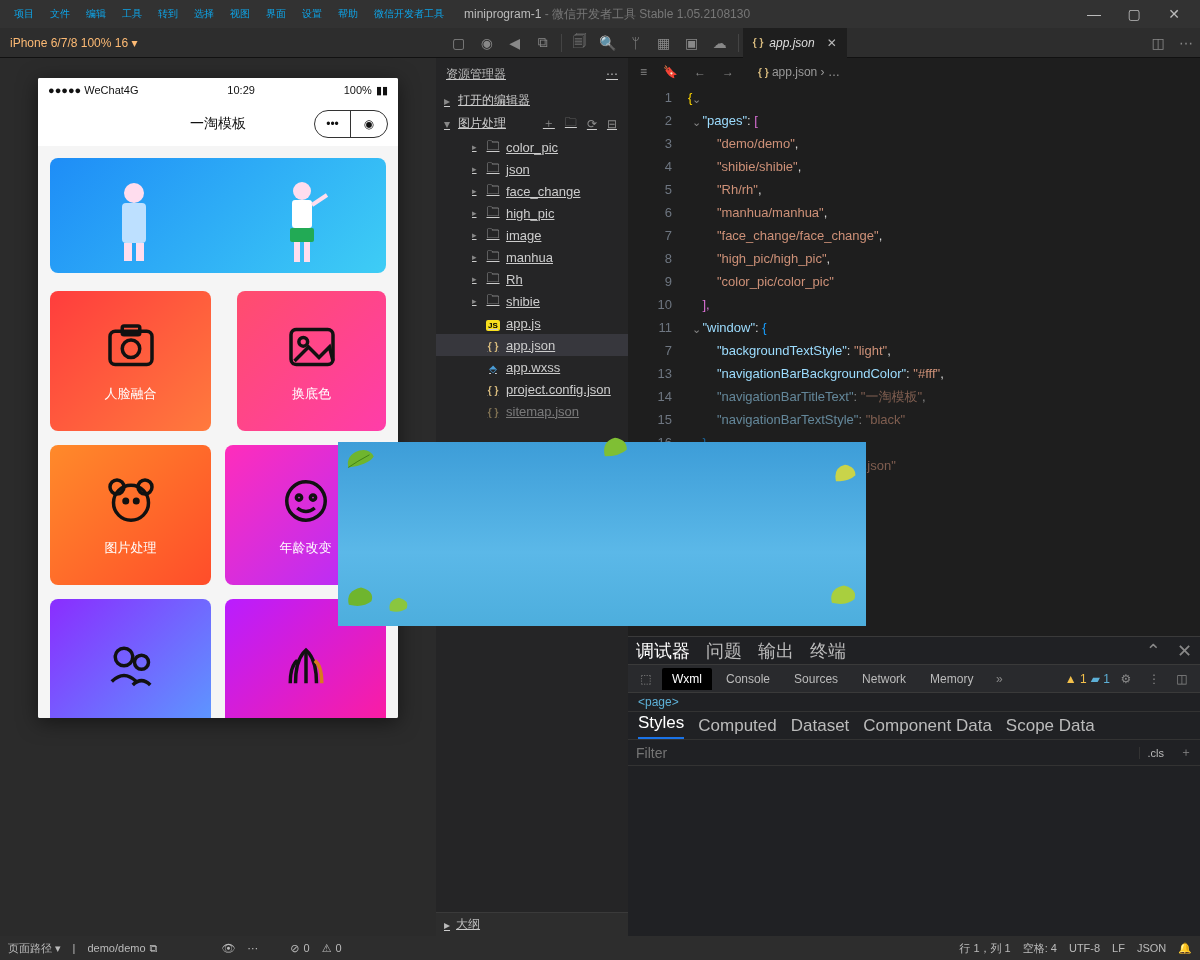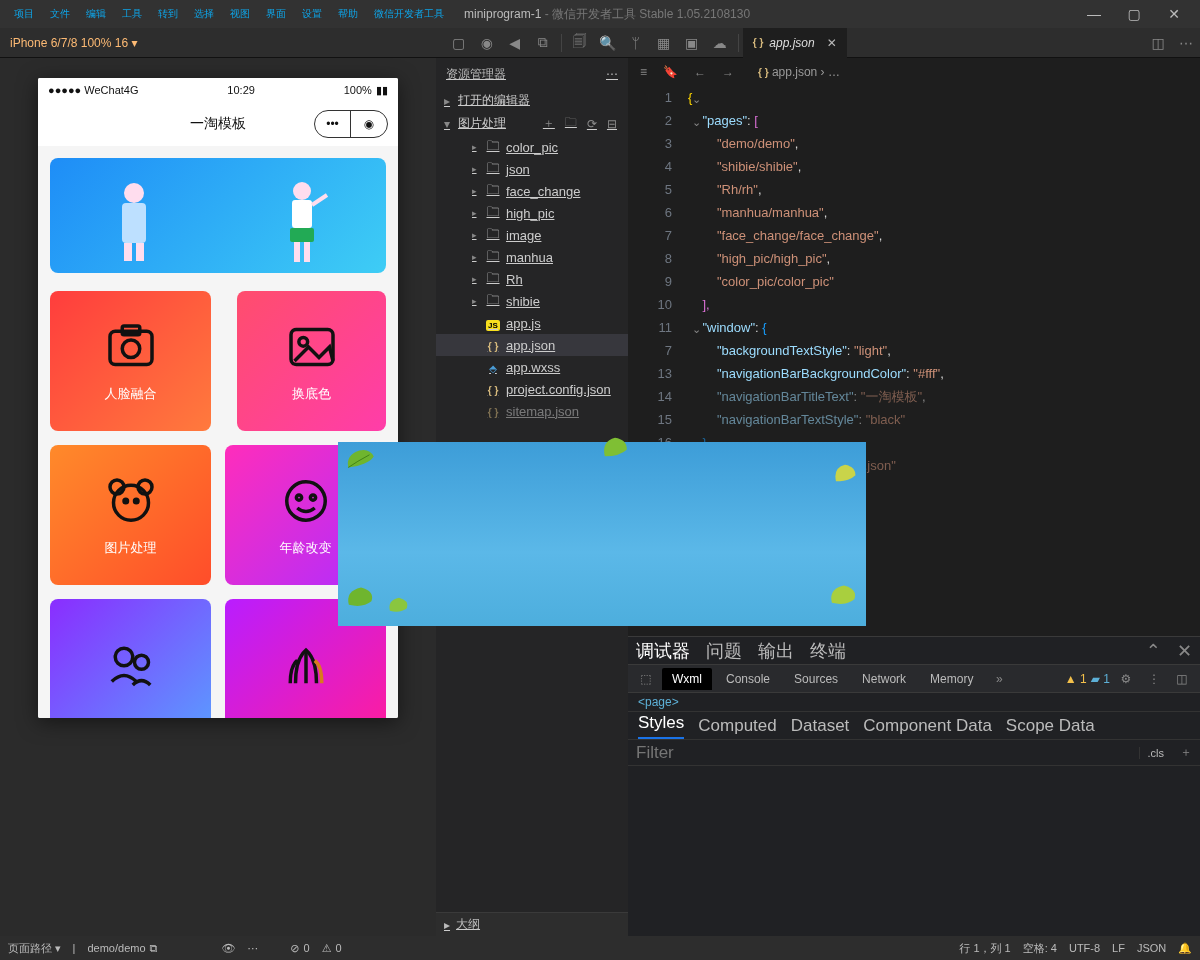--- a/index.html
+++ b/index.html
@@ -83,21 +83,21 @@
 .dt-subtabs .tab.active { background: #000; color: #fff; border-radius: 2px 2px 0 0; }
 .dt-subtabs .spacer { flex: 1; }
 .dt-subtabs .warn { color: #f3c04b; }
 .dt-subtabs .info { color: #5db0d7; }
 .dt-body { flex: 1; display: flex; } 
 .dt-right { flex: 1; display: flex; flex-direction: column; }
 .dt-page { padding: 2px 10px; color: #5db0d7; font-size: 12px; border-bottom: 1px solid #333; }
 .style-tabs { height: 28px; display: flex; align-items: center; gap: 14px; padding: 0 10px; border-bottom: 1px solid #333; font-size: 17px; color: #bbb; }
 .style-tabs .tab.active { color: #fff; border-bottom: 2px solid #1a73e8; padding-bottom: 4px; }
 .filter-row { height: 26px; display: flex; align-items: center; border-bottom: 1px solid #333; }
-.filter-row input { flex: 1; background: transparent; border: none; color: #ccc; padding: 0 8px; font-size: 17px; outline: none; }
+.filter-row input { flex: 1; background: transparent; border: none; color: #ccc; padding: 0 8px; font-size: 14px; outline: none; }
 .filter-row .cls { color: #bbb; padding: 0 8px; font-size: 11px; border-left: 1px solid #333; }
 .filter-row .plus { color: #888; padding: 0 8px; }
 .status-bar-bottom { height: 24px; background: #2d2d2d; display: flex; align-items: center; padding: 0 8px; gap: 12px; color: #bbb; font-size: 11px; }
 .status-bar-bottom .spacer { flex: 1; }
 .status-bar-bottom .item { display: flex; align-items: center; gap: 4px; }
 </style>
 </head>
 <body>
 
 <div class="top-menu">

